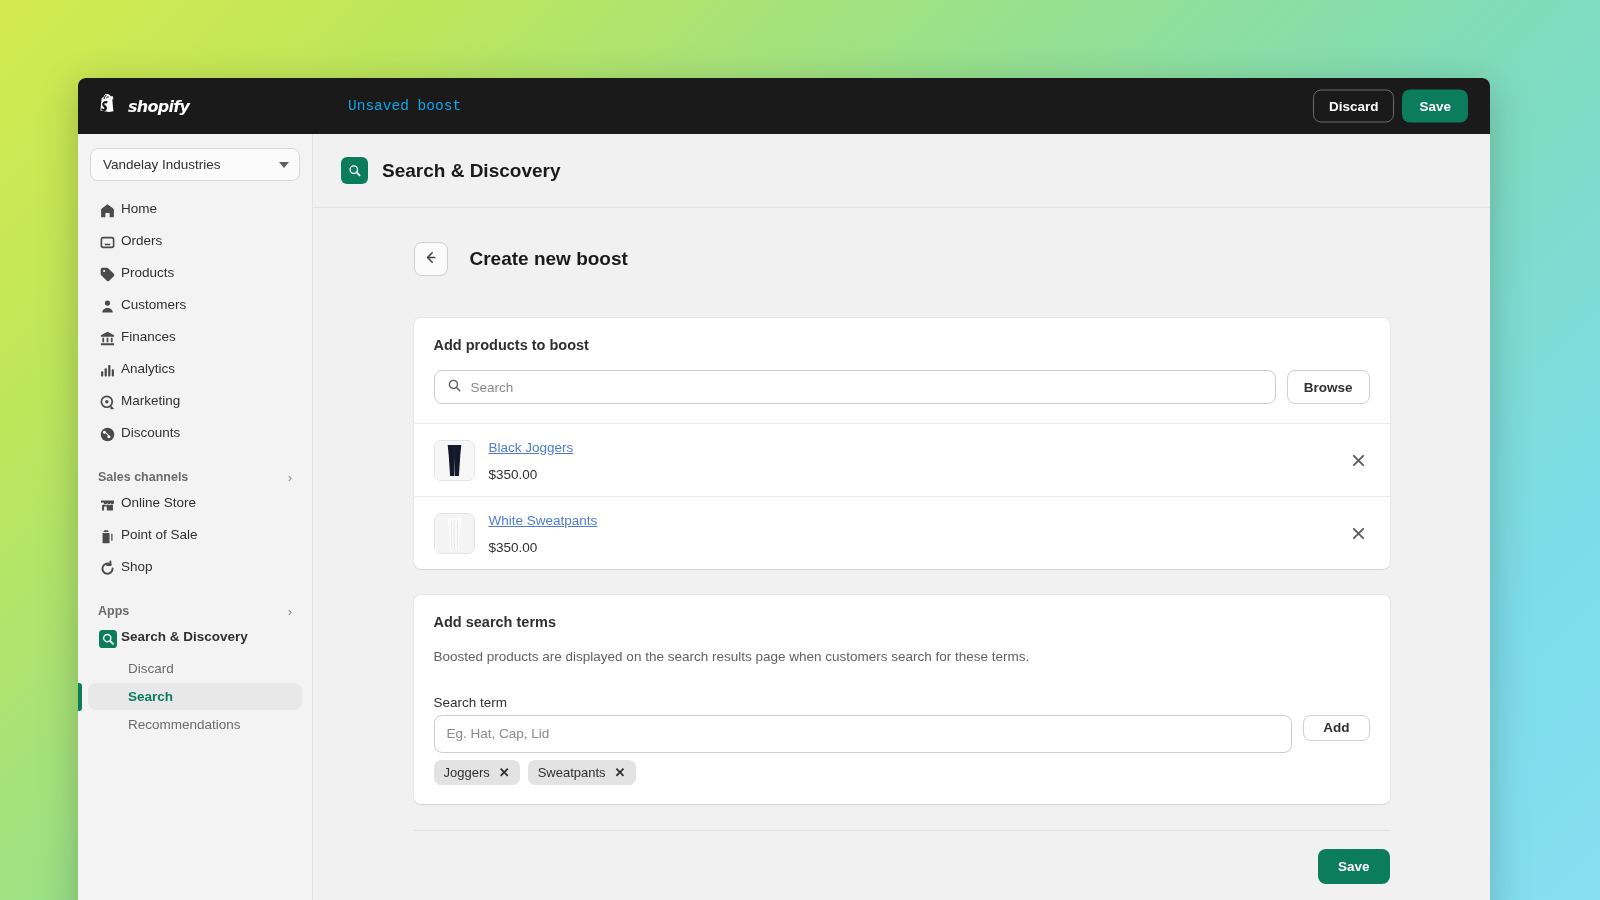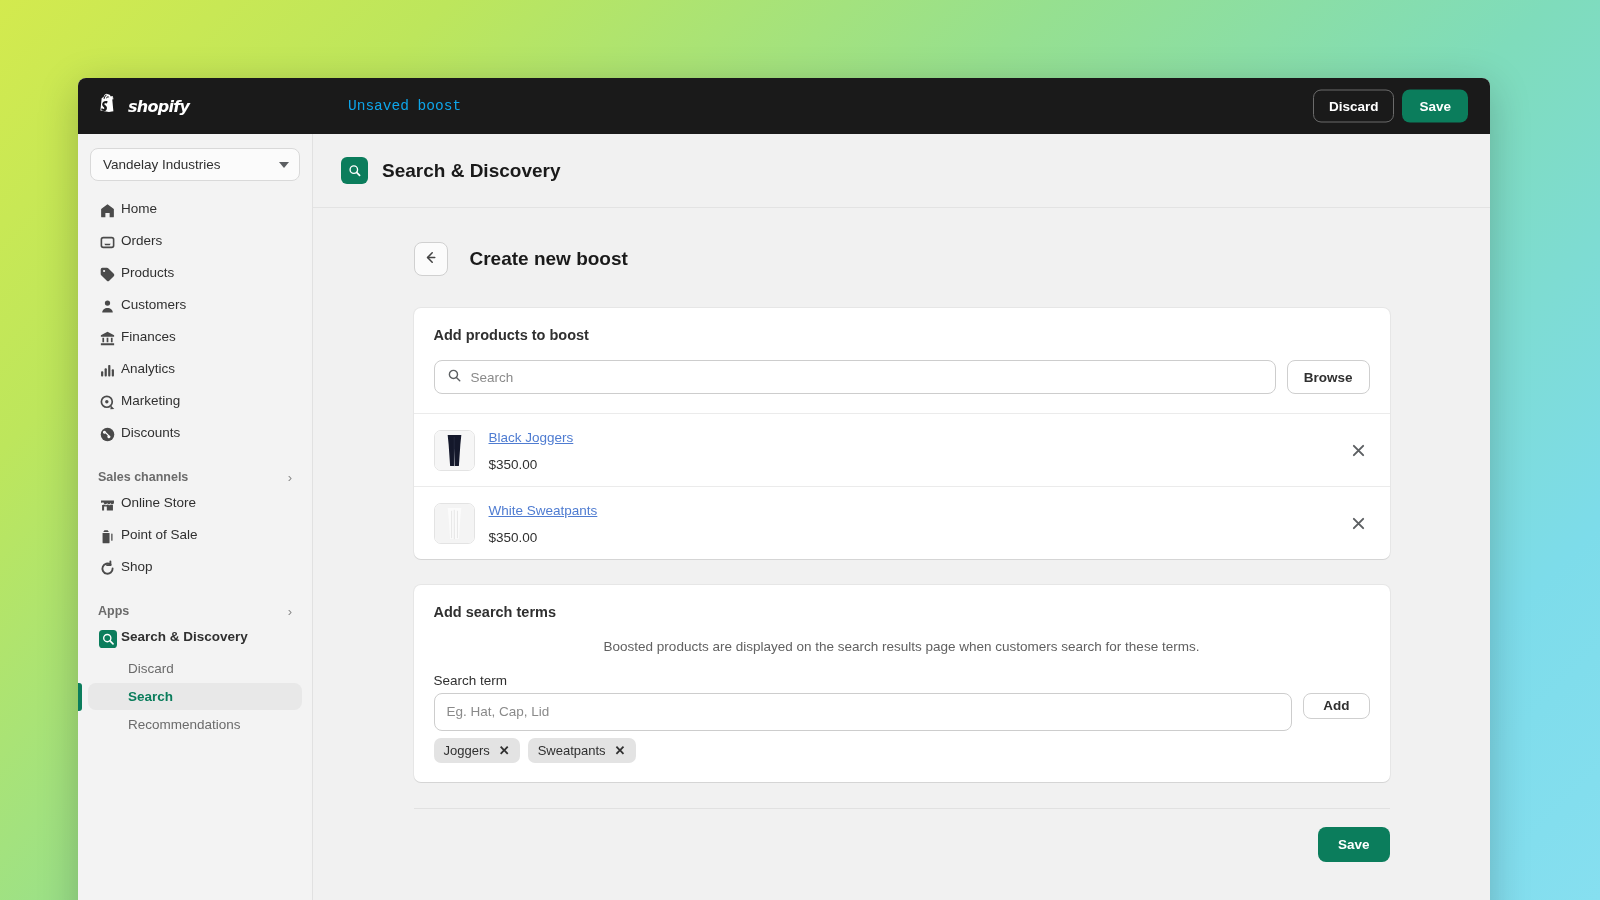--- a/index.html
+++ b/index.html
@@ -121,21 +121,21 @@
   }
   .app-badge {
     width: 27px; height: 27px; border-radius: 6px;
     background: #0b7d5c; display: flex; align-items: center; justify-content: center;
   }
   #app-title { font-size: 19px; font-weight: 700; color: #1a1a1a; }
 
   #scroll { flex: 1 1 auto; overflow: hidden; padding: 34px 0 0 0; }
   .content { width: 976px; margin: 0 auto; }
 
-  .page-head { display: flex; align-items: center; gap: 22px; margin-bottom: 32px; }
+  .page-head { display: flex; align-items: center; gap: 22px; margin-bottom: 42px; }
   .back-btn {
     width: 34px; height: 34px; border: 1px solid #d0d0d0; border-radius: 8px;
     background: #fbfbfb; display: flex; align-items: center; justify-content: center;
     cursor: pointer; color: #444;
   }
   #page-title { font-size: 19px; font-weight: 700; color: #1a1a1a; }
 
   .card {
     background: #fff; border-radius: 7px;
     box-shadow: 0 1px 0 rgba(0,0,0,.07), 0 0 0 1px rgba(0,0,0,.045);
@@ -178,21 +178,21 @@
     font-size: 13.5px; color: #4f7cd1; text-decoration: underline;
     cursor: pointer; display: inline-block;
   }
   .pprice { font-size: 13.5px; color: #303030; margin-top: 11px; }
   .remove-x {
     width: 22px; height: 22px; color: #5c5f62; cursor: pointer;
     display: flex; align-items: center; justify-content: center;
     font-size: 17px; line-height: 1;
   }
 
-  .card-sub { font-size: 13.5px; color: #616161; margin-bottom: 16px; line-height: 1.45; text-align: center; }
+  .card-sub { font-size: 13.5px; color: #616161; margin-bottom: 28px; line-height: 1.45; }
   .field-label { font-size: 13.5px; color: #303030; margin-bottom: 5px; }
   .term-row { display: flex; gap: 11px; }
   .term-input {
     flex: 1 1 auto; border: 1px solid #cdcdcd; border-radius: 8px;
     padding: 8px 12px; height: 38px; font-size: 13.5px; color: #303030;
     outline: none; font-family: "Liberation Sans", sans-serif; background: #fff;
   }
   .term-input::placeholder { color: #8a8a8a; }
   .btn-add {
     border: 1px solid #cfcfcf; border-radius: 8px; background: #fff;

